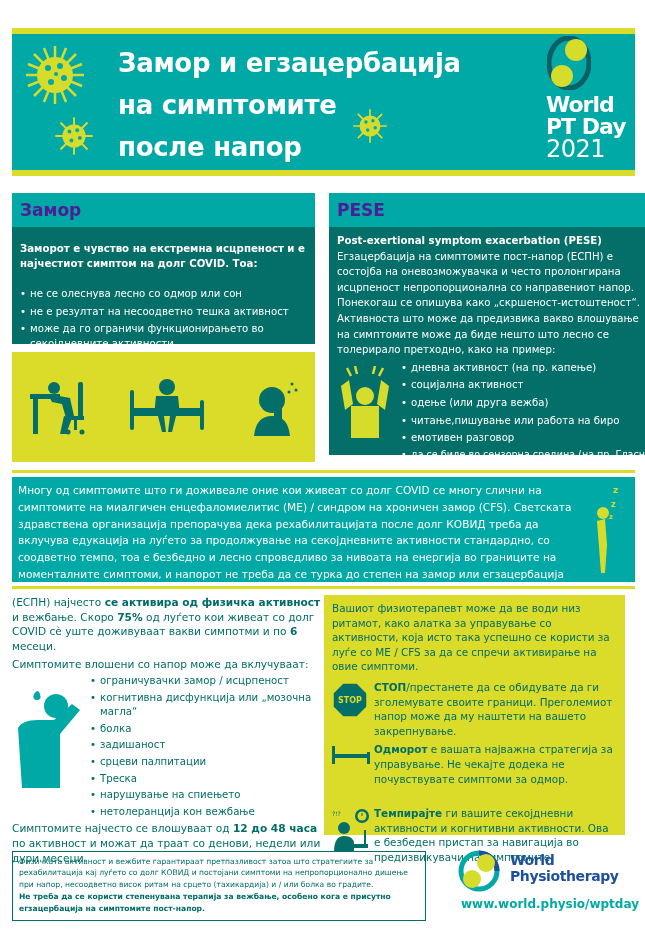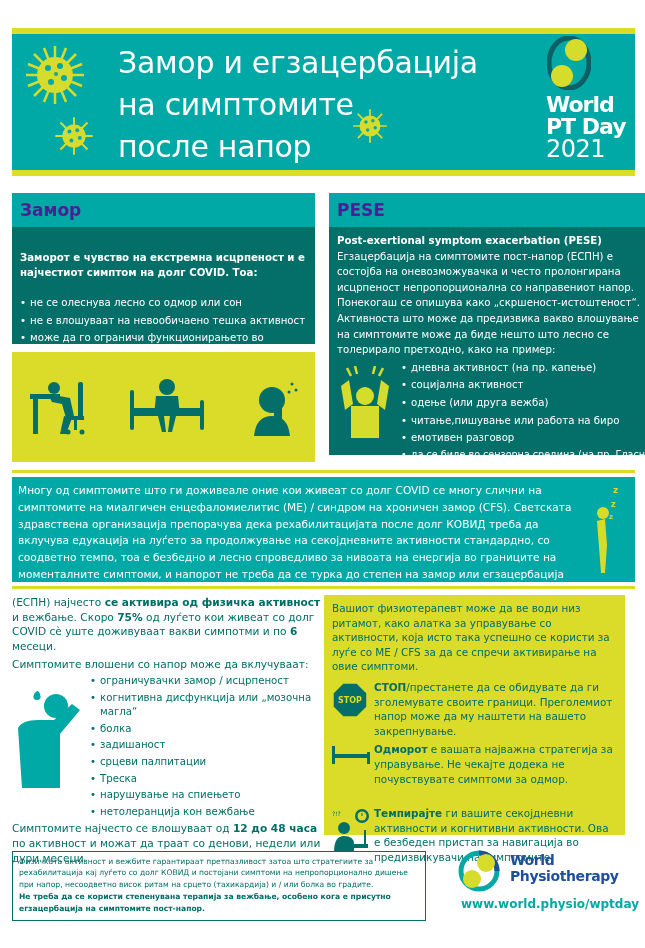--- a/index.html
+++ b/index.html
@@ -6,21 +6,21 @@
   body{width:645px;height:948px;background:#ffffff;font-family:"DejaVu Sans","Liberation Sans",sans-serif;position:relative;overflow:hidden;color:#0b6b66}
   .abs{position:absolute}
   .teal{background:#00a9a5}
   .dteal{background:#046e68}
   .yel{background:#dbdb2a}
   .ybar{height:4px;background:#dbdb2a}
   
   #header{left:12px;top:28px;width:623px;height:148px;background:#00a9a5}
   #header .topbar{position:absolute;left:0;top:0;width:100%;height:6px;background:#dbdb2a}
   #header .botbar{position:absolute;left:0;bottom:0;width:100%;height:6px;background:#dbdb2a}
-  .title{position:absolute;left:106px;top:14px;color:#fff;font-weight:normal;font-size:30px;line-height:42px;letter-spacing:-0.3px}
+  .title{position:absolute;left:106px;top:14px;color:#fff;font-weight:bold;font-size:26px;line-height:42px;letter-spacing:-0.3px}
   .wpt{position:absolute;left:534px;top:66px;color:#fff;font-weight:bold;font-size:22px;line-height:22px;letter-spacing:-1px}
   .wpt .yr{font-weight:normal;font-size:24px;letter-spacing:-0.5px}
   
   .shead{color:#4c1d95;font-weight:bold;font-size:17px;padding:5px 8px;height:34px;line-height:24px}
   .sbody{color:#fff;font-size:10.2px;line-height:15.2px;padding:8px 8px}
   ul.bl{list-style:none}
   ul.bl li{padding-left:10px;position:relative;margin-top:2px}
   ul.bl li:before{content:"•";position:absolute;left:0}
   .bold{font-weight:bold}
   .tealtext{color:#006d67}
@@ -94,25 +94,25 @@
   <div class="wpt">
     <div>World</div>
     <div>PT Day</div>
     <div class="yr">2021</div>
   </div>
   <div class="botbar"></div>
 </div>
 
 <div class="abs" style="left:12px;top:193px;width:303px">
   <div class="shead teal">Замор</div>
-  <div class="sbody dteal" style="height:117px;padding-top:23px">
+  <div class="sbody dteal" style="height:117px;padding-top:14px">
     <div class="bold">Заморот е чувство на екстремна исцрпеност и е најчестиот симптом на долг COVID. Тоа:</div>
     <ul class="bl" style="margin-top:15px">
       <li>не се олеснува лесно со одмор или сон</li>
-      <li>не е влошуваат на невообичаено тешка активност</li>
+      <li>не е резултат на несоодветно тешка активност</li>
       <li>може да го ограничи функционирањето во секојдневните активности</li>
       <li>негативно влијае на квалитетот на животот</li>
     </ul>
   </div>
 </div>
 <div class="abs yel" style="left:12px;top:352px;width:303px;height:110px">
   <svg class="abs" style="left:18px;top:28px" width="60" height="56" viewBox="0 0 60 56">
     <g fill="#046e68">
         <rect x="0" y="14" width="30" height="5"></rect>
         <rect x="3" y="14" width="5" height="40"></rect>

